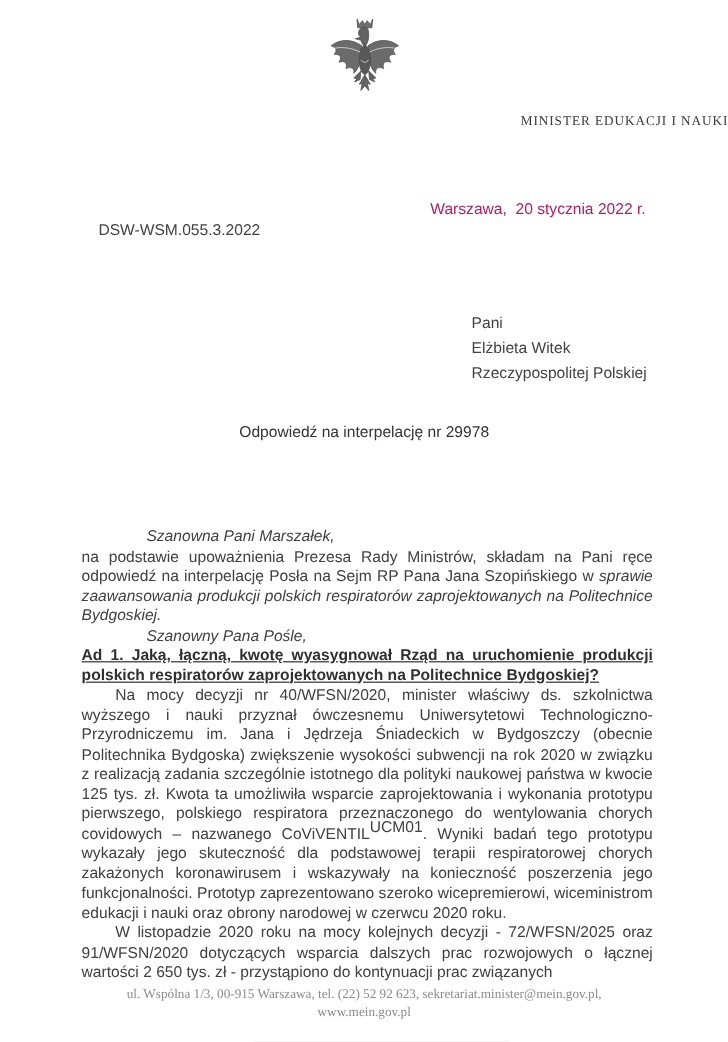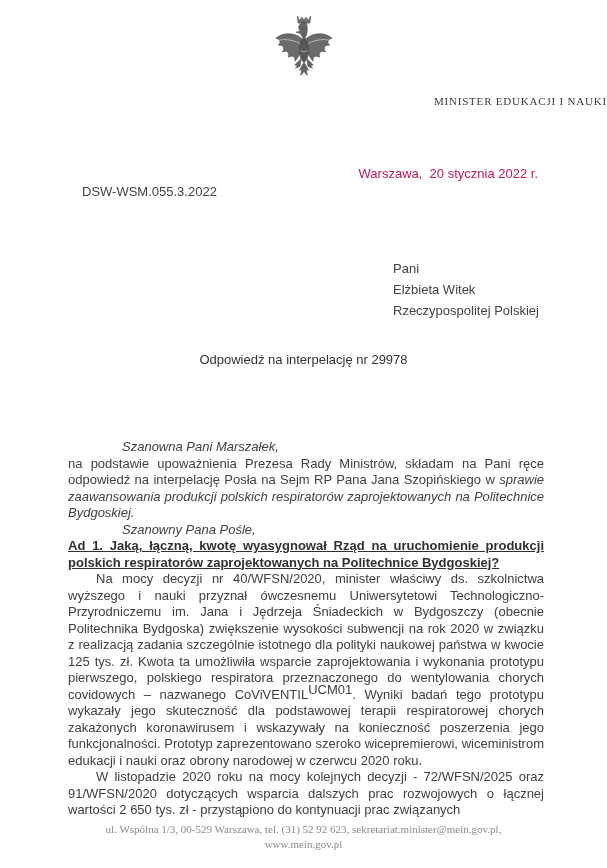--- a/index.html
+++ b/index.html
@@ -108,17 +108,17 @@
   <div class="content">
     <p class="salut salut-1">Szanowna Pani Marszałek,</p>
     <p class="just"><span>na podstawie upoważnienia Prezesa Rady Ministrów, składam na Pani ręce odpowiedź na interpelację Posła na Sejm RP Pana Jana Szopińskiego w </span><span class="italic">sprawie zaawansowania produkcji polskich respiratorów zaprojektowanych na Politechnice Bydgoskiej.</span></p>
     <p class="salut salut-2">Szanowny Pana Pośle,</p>
     <p class="just question">Ad 1. Jaką, łączną, kwotę wyasygnował Rząd na uruchomienie produkcji polskich respiratorów zaprojektowanych na Politechnice Bydgoskiej?</p>
     <p class="just body-par"><span>Na mocy decyzji nr 40/WFSN/2020, minister właściwy ds. szkolnictwa wyższego i nauki przyznał ówczesnemu Uniwersytetowi Technologiczno-Przyrodniczemu im. Jana i Jędrzeja Śniadeckich w Bydgoszczy (obecnie Politechnika Bydgoska) zwiększenie wysokości subwencji na rok 2020 w związku z realizacją zadania szczególnie istotnego dla polityki naukowej państwa w kwocie 125 tys. zł. Kwota ta umożliwiła wsparcie zaprojektowania i wykonania prototypu pierwszego, polskiego respiratora przeznaczonego do wentylowania chorych covidowych – nazwanego CoViVENTIL</span><sup>UCM01</sup><span>. Wyniki badań tego prototypu wykazały jego skuteczność dla podstawowej terapii respiratorowej chorych zakażonych koronawirusem i wskazywały na konieczność poszerzenia jego funkcjonalności. Prototyp zaprezentowano szeroko wicepremierowi, wiceministrom edukacji i nauki oraz obrony narodowej w czerwcu 2020 roku.</span></p>
     <p class="just body-par2">W listopadzie 2020 roku na mocy kolejnych decyzji - 72/WFSN/2025 oraz 91/WFSN/2020 dotyczących wsparcia dalszych prac rozwojowych o łącznej wartości 2 650 tys. zł - przystąpiono do kontynuacji prac związanych</p>
   </div>
 
   <div class="footer">
-    <div>ul. Wspólna 1/3, 00-529 Warszawa, tel. (31) 52 92 623, sekretariat.minister@mein.gov.pl,</div>
+    <div>ul. Wspólna 1/3, 00-915 Warszawa, tel. (22) 52 92 623, sekretariat.minister@mein.gov.pl,</div>
     <div>www.mein.gov.pl</div>
   </div>
 
 </div>
 
 </body></html>

